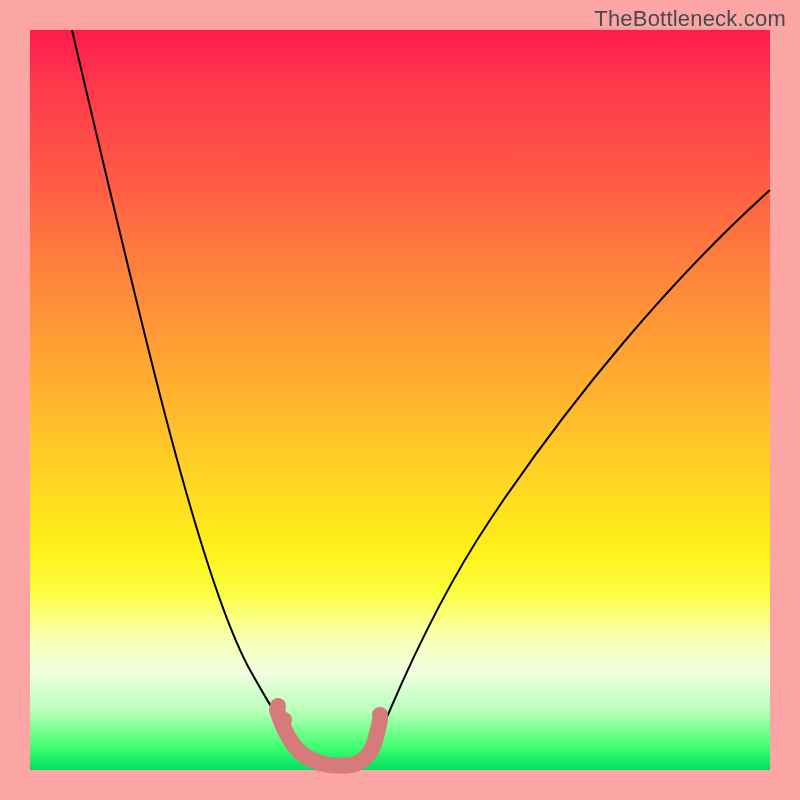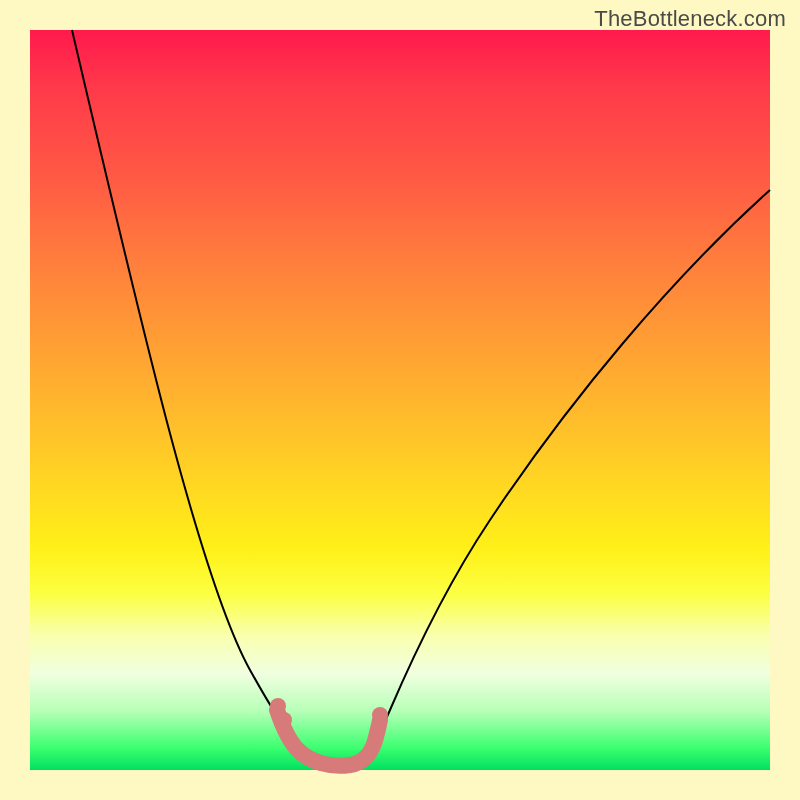--- a/index.html
+++ b/index.html
@@ -10,21 +10,21 @@
     background: #000;
     overflow: hidden;
     font-family: Arial, Helvetica, sans-serif;
   }
   .frame {
     position: absolute;
     left: 0;
     top: 0;
     width: 800px;
     height: 800px;
-    background: #fef9c3;
+    background: #fca5a5;
     text-align: center;
   }
   .plot {
     position: absolute;
     left: 30px;
     top: 30px;
     width: 740px;
     height: 740px;
     background: linear-gradient(
       to bottom,

